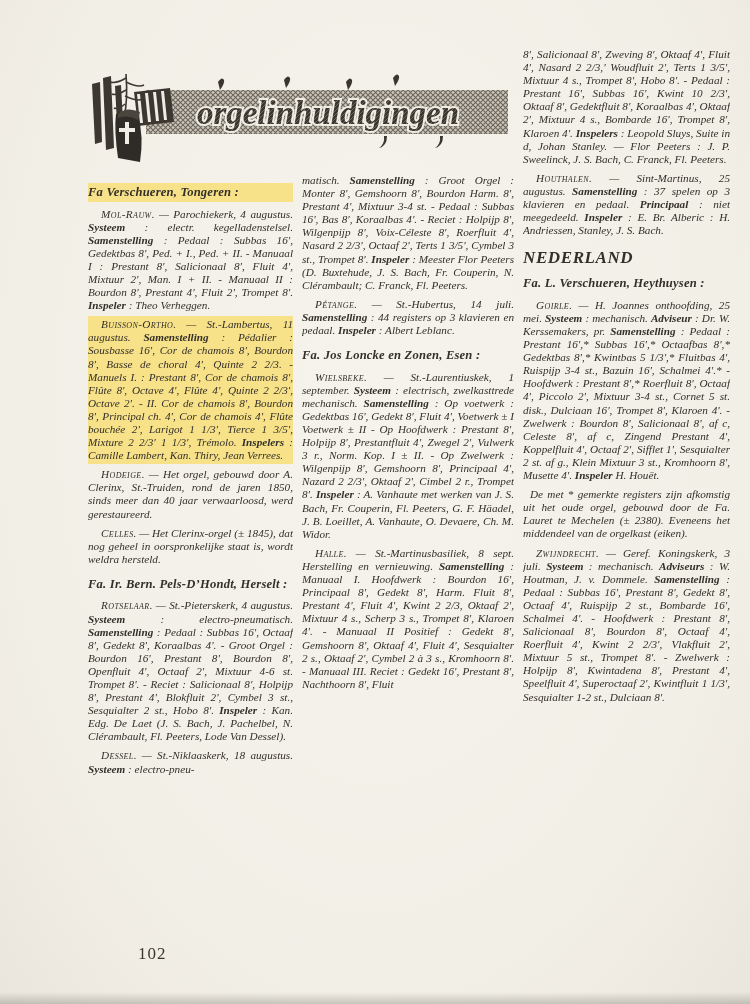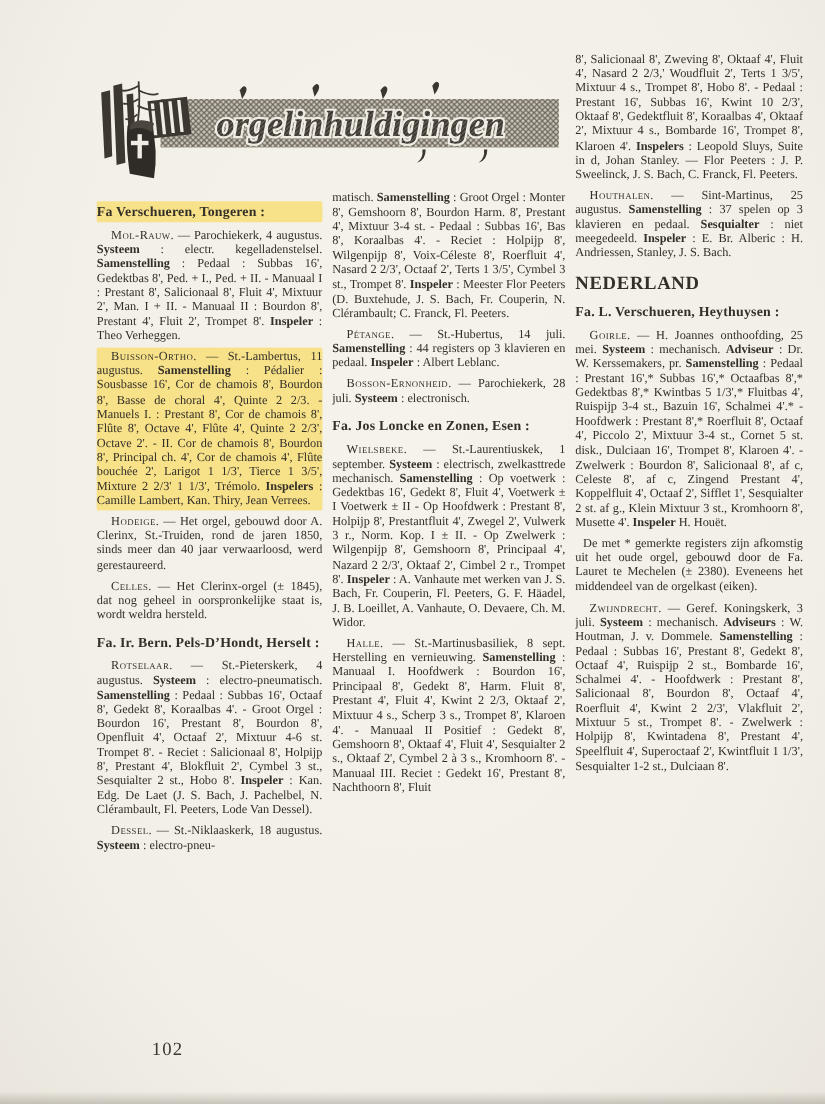--- a/index.html
+++ b/index.html
@@ -29,20 +29,21 @@
   .colA { grid-area:2/1/3/2; height:782px; overflow:hidden; }
   .colB { grid-area:2/2/3/3; height:782px; overflow:hidden; }
   .colC { grid-area:1/3/3/4; height:908px; overflow:hidden; }
 
   .col p {
     margin:0 0 6px 0;
     font-size:11.2px;
     line-height:13.1px;
     text-align:justify;
     text-indent:13px;
+    font-style:italic;
   }
   .col p b { font-weight:700; }
   .sc { font-variant:small-caps; letter-spacing:.4px;margin-top:40px; }
   p.heading {
     font-weight:700; font-size:12.6px; line-height:14.5px;
     text-indent:0; text-align:left;
     margin:11px 0 8px 0;
     letter-spacing:.2px;
   }
   p.section {
@@ -136,28 +137,27 @@
         <p class="entry hl"><span class="sc">Buisson-Ortho</span>. — St.-Lambertus, 11 augustus. <b>Samenstelling</b> : Pédalier : Sousbasse 16', Cor de chamois 8', Bourdon 8', Basse de choral 4', Quinte 2 2/3. - Manuels I. : Prestant 8', Cor de chamois 8', Flûte 8', Octave 4', Flûte 4', Quinte 2 2/3', Octave 2'. - II. Cor de chamois 8', Bourdon 8', Principal ch. 4', Cor de chamois 4', Flûte bouchée 2', Larigot 1 1/3', Tierce 1 3/5', Mixture 2 2/3' 1 1/3', Trémolo. <b>Inspelers</b> : Camille Lambert, Kan. Thiry, Jean Verrees.</p>
         <p class="entry"><span class="sc">Hodeige</span>. — Het orgel, gebouwd door A. Clerinx, St.-Truiden, rond de jaren 1850, sinds meer dan 40 jaar verwaarloosd, werd gerestaureerd.</p>
         <p class="entry"><span class="sc">Celles</span>. — Het Clerinx-orgel (± 1845), dat nog geheel in oorspronkelijke staat is, wordt weldra hersteld.</p>
         <p class="heading">Fa. Ir. Bern. Pels-D’Hondt, Herselt  :</p>
         <p class="entry"><span class="sc">Rotselaar</span>. — St.-Pieterskerk, 4 augustus. <b>Systeem</b> : electro-pneumatisch. <b>Samenstelling</b> : Pedaal : Subbas 16', Octaaf 8', Gedekt 8', Koraalbas 4'. - Groot Orgel : Bourdon 16', Prestant 8', Bourdon 8', Openfluit 4', Octaaf 2', Mixtuur 4-6 st. Trompet 8'. - Reciet : Salicionaal 8', Holpijp 8', Prestant 4', Blokfluit 2', Cymbel 3 st., Sesquialter 2 st., Hobo 8'. <b>Inspeler</b> : Kan. Edg. De Laet (J. S. Bach, J. Pachelbel, N. Clérambault, Fl. Peeters, Lode Van Dessel).</p>
         <p class="entry"><span class="sc">Dessel</span>. — St.-Niklaaskerk, 18 augustus. <b>Systeem</b> : electro-pneu-</p>
       </div>
     <div class="col colB">
         <p class="entry cont" style="text-indent: 0px;">matisch. <b>Samenstelling</b> : Groot Orgel : Monter 8', Gemshoorn 8', Bourdon Harm. 8', Prestant 4', Mixtuur 3-4 st. - Pedaal : Subbas 16', Bas 8', Koraalbas 4'. - Reciet : Holpijp 8', Wilgenpijp 8', Voix-Céleste 8', Roerfluit 4', Nasard 2 2/3', Octaaf 2', Terts 1 3/5', Cymbel 3 st., Trompet 8'. <b>Inspeler</b> : Meester Flor Peeters (D. Buxtehude, J. S. Bach, Fr. Couperin, N. Clérambault; C. Franck, Fl. Peeters.</p>
         <p class="entry"><span class="sc">Pétange</span>. — St.-Hubertus, 14 juli. <b>Samenstelling</b> : 44 registers op 3 klavieren en pedaal. <b>Inspeler</b> : Albert Leblanc.</p>
-        <p class="entry"><span class="sc">Bosson-Ernonheid</span>. — Parochiekerk, 28 juli. <b>Systeem</b> : electronisch.</p>
         <p class="heading">Fa.  Jos  Loncke  en  Zonen, Esen  :</p>
         <p class="entry"><span class="sc">Wielsbeke</span>. — St.-Laurentiuskek, 1 september. <b>Systeem</b> : electrisch, zwelkasttrede mechanisch. <b>Samenstelling</b> : Op voetwerk : Gedektbas 16', Gedekt 8', Fluit 4', Voetwerk ± I Voetwerk ± II - Op Hoofdwerk : Prestant 8', Holpijp 8', Prestantfluit 4', Zwegel 2', Vulwerk 3 r., Norm. Kop. I ± II. - Op Zwelwerk : Wilgenpijp 8', Gemshoorn 8', Principaal 4', Nazard 2 2/3', Oktaaf 2', Cimbel 2 r., Trompet 8'. <b>Inspeler</b> : A. Vanhaute met werken van J. S. Bach, Fr. Couperin, Fl. Peeters, G. F. Häadel, J. B. Loeillet, A. Vanhaute, O. Devaere, Ch. M. Widor.</p>
         <p class="entry"><span class="sc">Halle</span>. — St.-Martinusbasiliek, 8 sept. Herstelling en vernieuwing. <b>Samenstelling</b> : Manuaal I. Hoofdwerk : Bourdon 16', Principaal 8', Gedekt 8', Harm. Fluit 8', Prestant 4', Fluit 4', Kwint 2 2/3, Oktaaf 2', Mixtuur 4 s., Scherp 3 s., Trompet 8', Klaroen 4'. - Manuaal II Positief : Gedekt 8', Gemshoorn 8', Oktaaf 4', Fluit 4', Sesquialter 2 s., Oktaaf 2', Cymbel 2 à 3 s., Kromhoorn 8'. - Manuaal III. Reciet : Gedekt 16', Prestant 8', Nachthoorn 8', Fluit</p>
       </div>
     <div class="col colC">
         <p class="entry cont" style="text-indent: 0px;">8', Salicionaal 8', Zweving 8', Oktaaf 4', Fluit 4', Nasard 2 2/3,' Woudfluit 2', Terts 1 3/5', Mixtuur 4 s., Trompet 8', Hobo 8'. - Pedaal : Prestant 16', Subbas 16', Kwint 10 2/3', Oktaaf 8', Gedektfluit 8', Koraalbas 4', Oktaaf 2', Mixtuur 4 s., Bombarde 16', Trompet 8', Klaroen 4'. <b>Inspelers</b> : Leopold Sluys, Suite in d, Johan Stanley. — Flor Peeters : J. P. Sweelinck, J. S. Bach, C. Franck, Fl. Peeters.</p>
-        <p class="entry"><span class="sc">Houthalen</span>. — Sint-Martinus, 25 augustus. <b>Samenstelling</b> : 37 spelen op 3 klavieren en pedaal. <b>Sesquialter</b> : niet meegedeeld. <b>Inspeler</b> : E. Br. Alberic : H. Andriessen, Stanley, J. S. Bach.</p>
+        <p class="entry"><span class="sc">Houthalen</span>. — Sint-Martinus, 25 augustus. <b>Samenstelling</b> : 37 spelen op 3 klavieren en pedaal. <b>Principaal</b> : niet meegedeeld. <b>Inspeler</b> : E. Br. Alberic : H. Andriessen, Stanley, J. S. Bach.</p>
         <p class="section">NEDERLAND</p>
         <p class="heading">Fa.  L.  Verschueren,  Heythuysen  :</p>
         <p class="entry"><span class="sc">Goirle</span>. — H. Joannes onthoofding, 25 mei. <b>Systeem</b> : mechanisch. <b>Adviseur</b> : Dr. W. Kerssemakers, pr. <b>Samenstelling</b> : Pedaal : Prestant 16',* Subbas 16',* Octaafbas 8',* Gedektbas 8',* Kwintbas 5 1/3',* Fluitbas 4', Ruispijp 3-4 st., Bazuin 16', Schalmei 4'.* - Hoofdwerk : Prestant 8',* Roerfluit 8', Octaaf 4', Piccolo 2', Mixtuur 3-4 st., Cornet 5 st. disk., Dulciaan 16', Trompet 8', Klaroen 4'. - Zwelwerk : Bourdon 8', Salicionaal 8', af c, Celeste 8', af c, Zingend Prestant 4', Koppelfluit 4', Octaaf 2', Sifflet 1', Sesquialter 2 st. af g., Klein Mixtuur 3 st., Kromhoorn 8', Musette 4'. <b>Inspeler</b> H. Houët.</p>
         <p class="note">De met * gemerkte registers zijn afkomstig uit het oude orgel, gebouwd door de Fa. Lauret te Mechelen (± 2380). Eveneens het middendeel van de orgelkast (eiken).</p>
         <p class="entry"><span class="sc">Zwijndrecht</span>. — Geref. Koningskerk, 3 juli. <b>Systeem</b> : mechanisch. <b>Adviseurs</b> : W. Houtman, J. v. Dommele. <b>Samenstelling</b> : Pedaal : Subbas 16', Prestant 8', Gedekt 8', Octaaf 4', Ruispijp 2 st., Bombarde 16', Schalmei 4'. - Hoofdwerk : Prestant 8', Salicionaal 8', Bourdon 8', Octaaf 4', Roerfluit 4', Kwint 2 2/3', Vlakfluit 2', Mixtuur 5 st., Trompet 8'. - Zwelwerk : Holpijp 8', Kwintadena 8', Prestant 4', Speelfluit 4', Superoctaaf 2', Kwintfluit 1 1/3', Sesquialter 1-2 st., Dulciaan 8'.</p>
       </div>
 
   </div>
 
   <div class="page-number">102</div>

